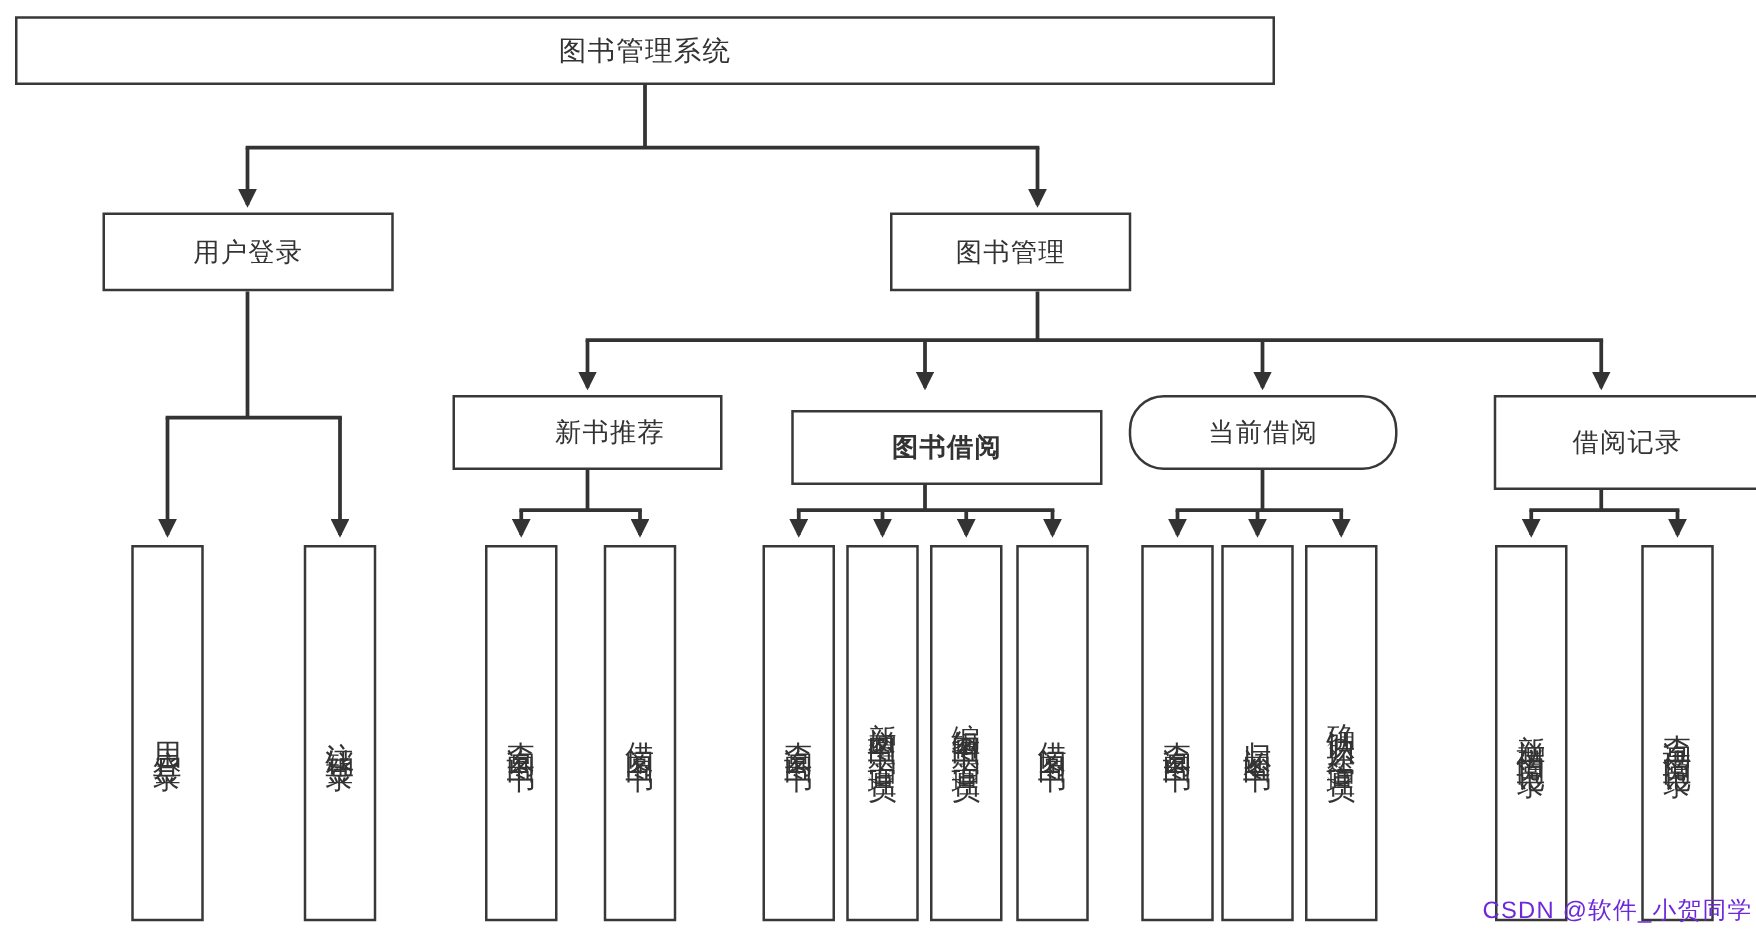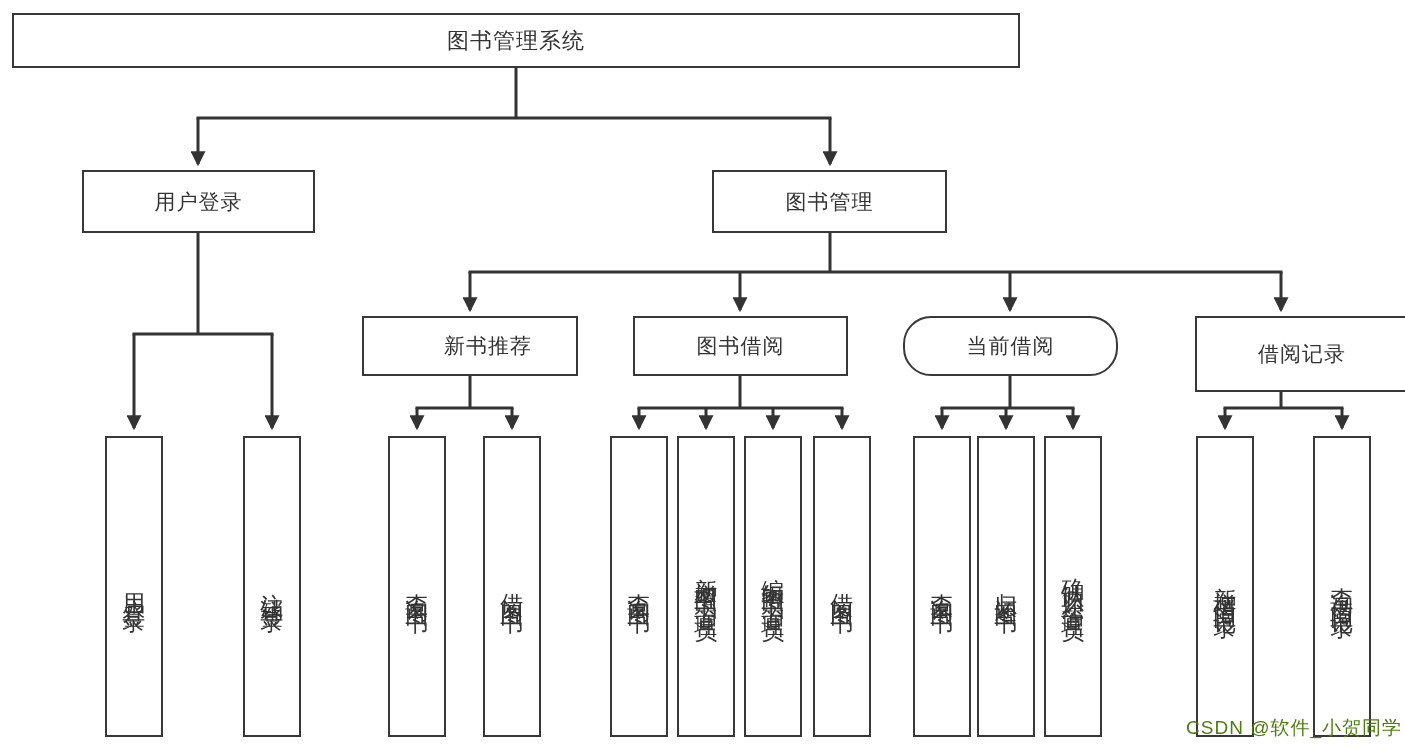--- a/index.html
+++ b/index.html
@@ -28,21 +28,21 @@
   .leaf .lbl{
     writing-mode:vertical-rl;
     text-orientation:mixed;
     letter-spacing:6px;
     line-height:1.15;
   }
   .watermark{
     position:absolute;
     right:3px;bottom:6px;
     font-size:19px;
-    color:#4d7c0f;
+    color:#6d28d9;
     letter-spacing:1px;
     z-index:3;
     white-space:nowrap;
     margin-left:32px;
   }
 </style>
 </head>
 <body>
 
 <div class="canvas">
@@ -95,28 +95,28 @@
     <path class="ln ar" d="M1342 408 V428"></path>
   </svg>
 
   <div class="box top-box" style="left:12px;top:13px;width:1008px;height:55px;font-family:Liberation Mono, monospace;">
     <span class="lbl">图书管理系统</span>
   </div>
 
   <div class="box mid-box" style="left:82px;top:170px;width:233px;height:63px;">
     <span class="lbl">用户登录</span>
   </div>
-  <div class="box mid-box" style="left:712px;top:170px;width:235px;height:63px;">
+  <div class="box mid-box" style="left:712px;top:170px;width:193px;height:63px;">
     <span class="lbl">图书管理</span>
   </div>
 
   <div class="box mid-box" style="left:362px;top:316px;width:216px;height:60px;padding-left:36px;">
     <span class="lbl">新书推荐</span>
   </div>
-  <div class="box mid-box" style="left:633px;top:316px;width:215px;height:60px;">
+  <div class="box mid-box" style="left:633px;top:328px;width:249px;height:60px;font-weight:bold;">
     <span class="lbl">图书借阅</span>
   </div>
   <div class="box mid-box" style="left:903px;top:316px;width:215px;height:60px;border-radius:28px;">
     <span class="lbl">当前借阅</span>
   </div>
   <div class="box mid-box" style="left:1195px;top:316px;width:214px;height:76px;font-family:Liberation Mono, monospace;">
     <span class="lbl">借阅记录</span>
   </div>
 
   <div class="box leaf" style="left:105px;top:436px;width:58px;height:301px;">

